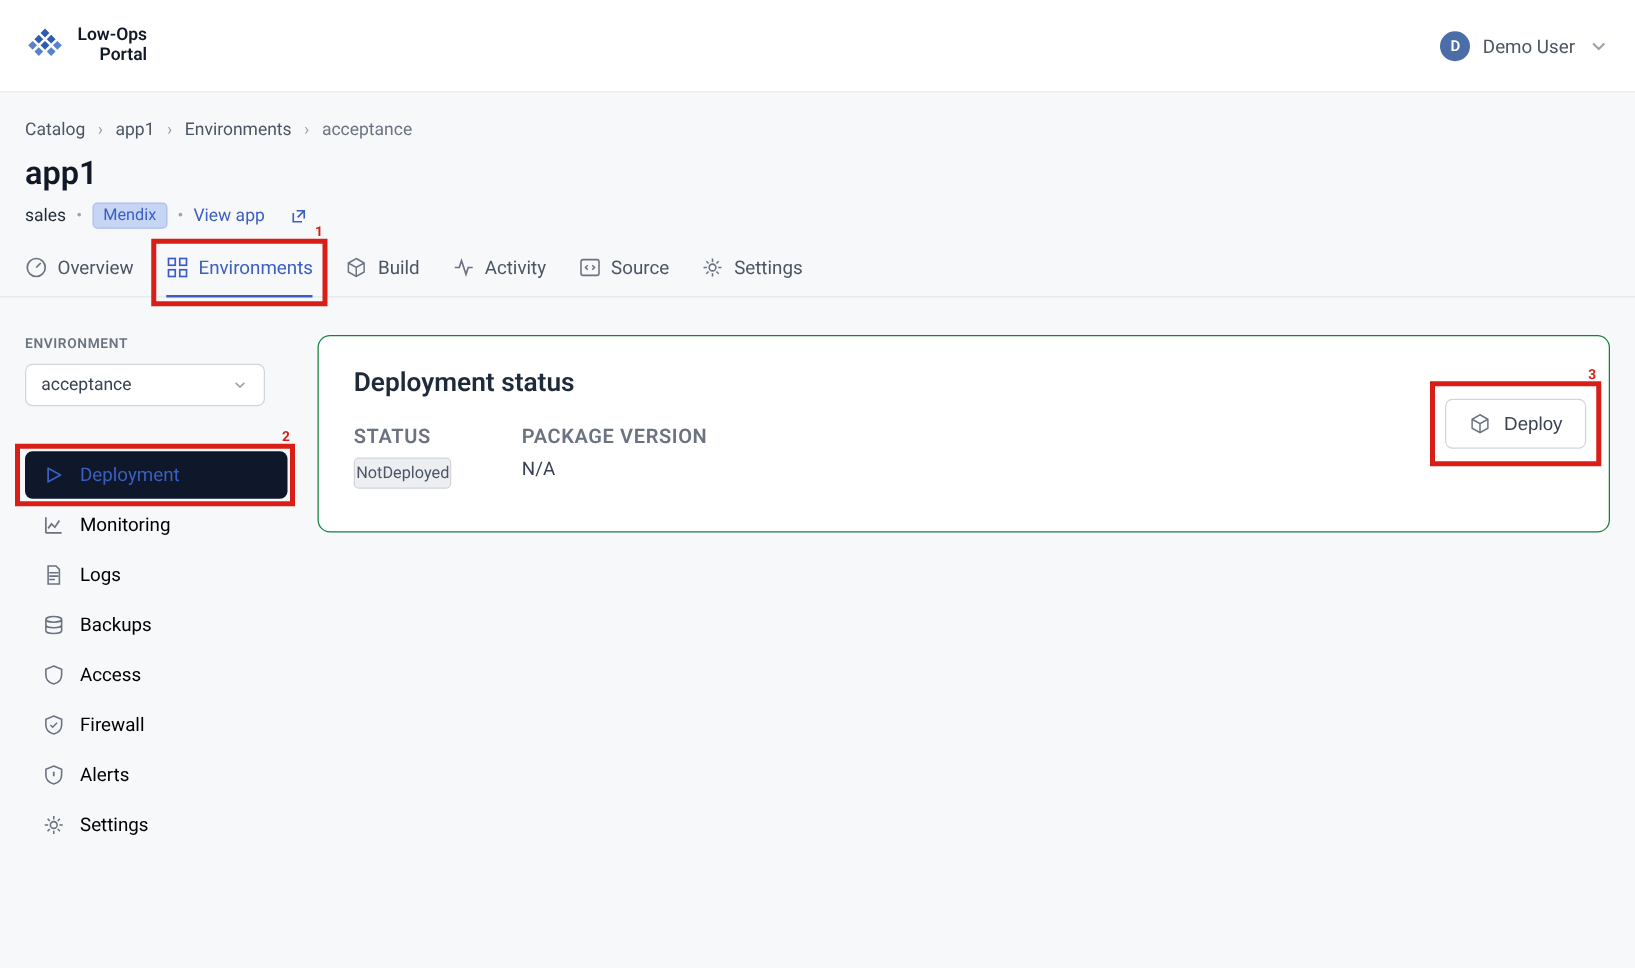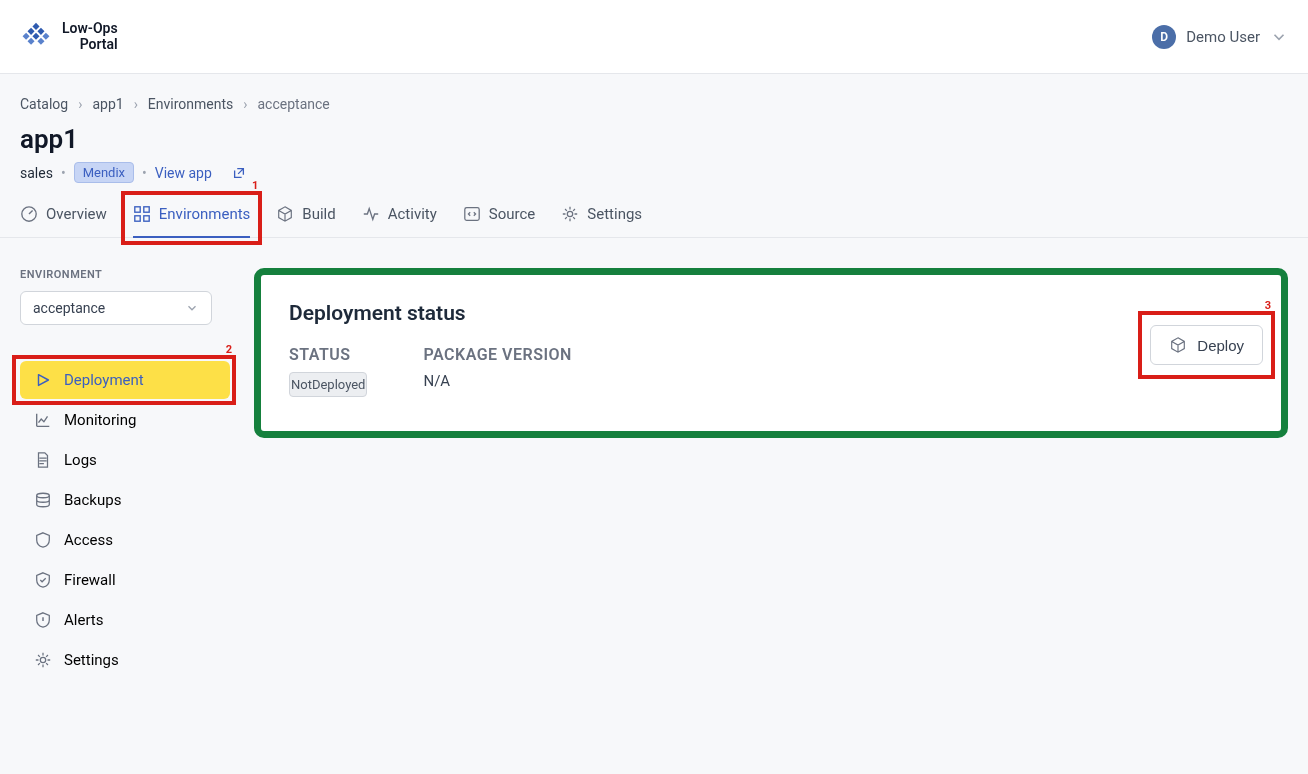--- a/index.html
+++ b/index.html
@@ -34,26 +34,26 @@
   .red-box { border: 4px solid #d91e18; position: absolute; pointer-events: none; }
   .red-num { position: absolute; color: #d91e18; font-weight: 700; font-size: 11px; }
 
   
   .main { display: flex; padding: 30px 20px 40px 20px; gap: 24px; }
   .sidebar { width: 210px; flex-shrink: 0; }
   .side-label { font-size: 11px; letter-spacing: .5px; color: #6b7280; font-weight: 600; margin-bottom: 10px; }
   .select { background: #fff; border: 1px solid #d1d5db; border-radius: 6px; padding: 8px 12px; display: flex; justify-content: space-between; align-items: center; cursor: pointer; font-size: 14px; color: #374151; width: 192px; }
   .side-nav { margin-top: 36px; display: flex; flex-direction: column; gap: 2px; position: relative; }
   .side-item { display: flex; align-items: center; gap: 12px; padding: 10px 14px; border-radius: 6px; color: #000000; cursor: pointer; font-size: 15px; }
-  .side-item.active { background: #fde047; color: #3b5fc0; }
+  .side-item.active { background: #0f172a; color: #3b5fc0; }
   .side-item-wrap { position: relative; }
 
   
   .content { flex: 1; }
-  .card { background: #fff; border: 7px solid #15803d; border-radius: 10px; padding: 26px 28px 34px 28px; position: relative; }
+  .card { background: #fff; border: 1px solid #15803d; border-radius: 10px; padding: 26px 28px 34px 28px; position: relative; }
   .card-title { font-size: 21px; font-weight: 600; color: #1e2a3a; margin-bottom: 20px; }
   .status-row { display: flex; gap: 56px; align-items: flex-start; }
   .status-col { display: flex; flex-direction: column; gap: 8px; }
   .col-label { font-size: 16px; letter-spacing: .5px; color: #6b7280; font-weight: 600; }
   .status-pill { background: #eceef1; border: 1px solid #d1d5db; padding: 4px 1px; border-radius: 4px; font-size: 13px; color: #4b5563; width: fit-content; }
   .col-val { font-size: 15px; color: #374151; }
   .deploy-btn-wrap { position: absolute; right: 18px; top: 50px; }
   .deploy-btn { background: #fff; border: 1px solid #d1d5db; border-radius: 6px; padding: 10px 18px; display: flex; align-items: center; gap: 10px; font-size: 15px; color: #374151; cursor: pointer; }
 
   

